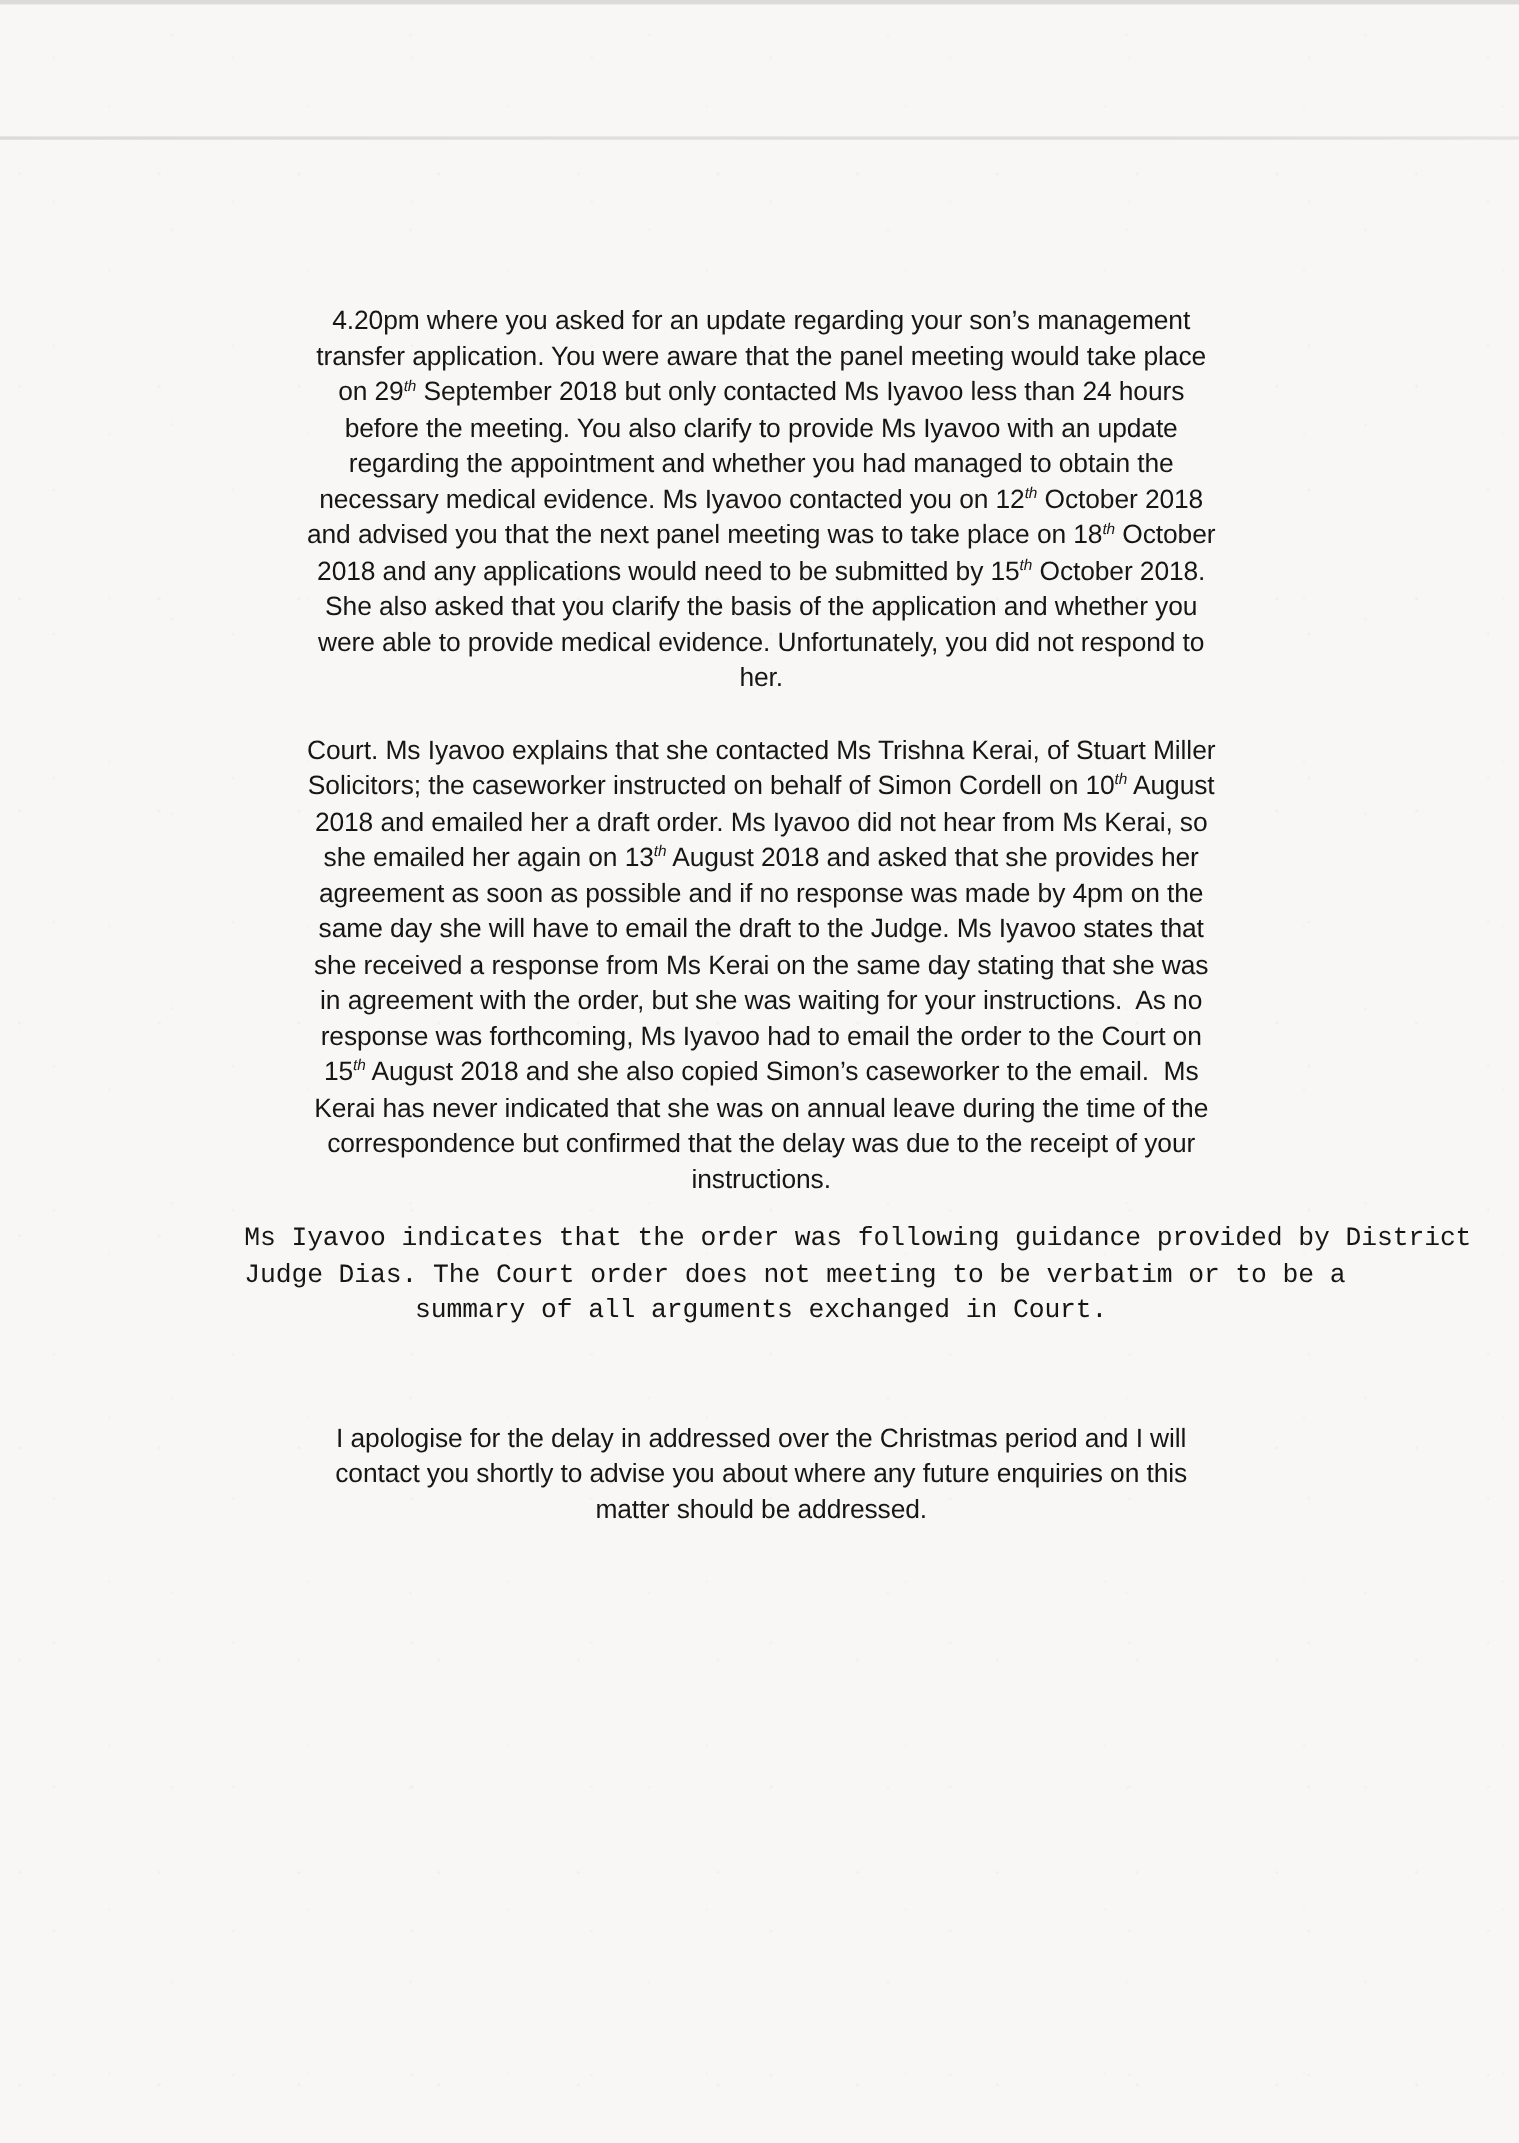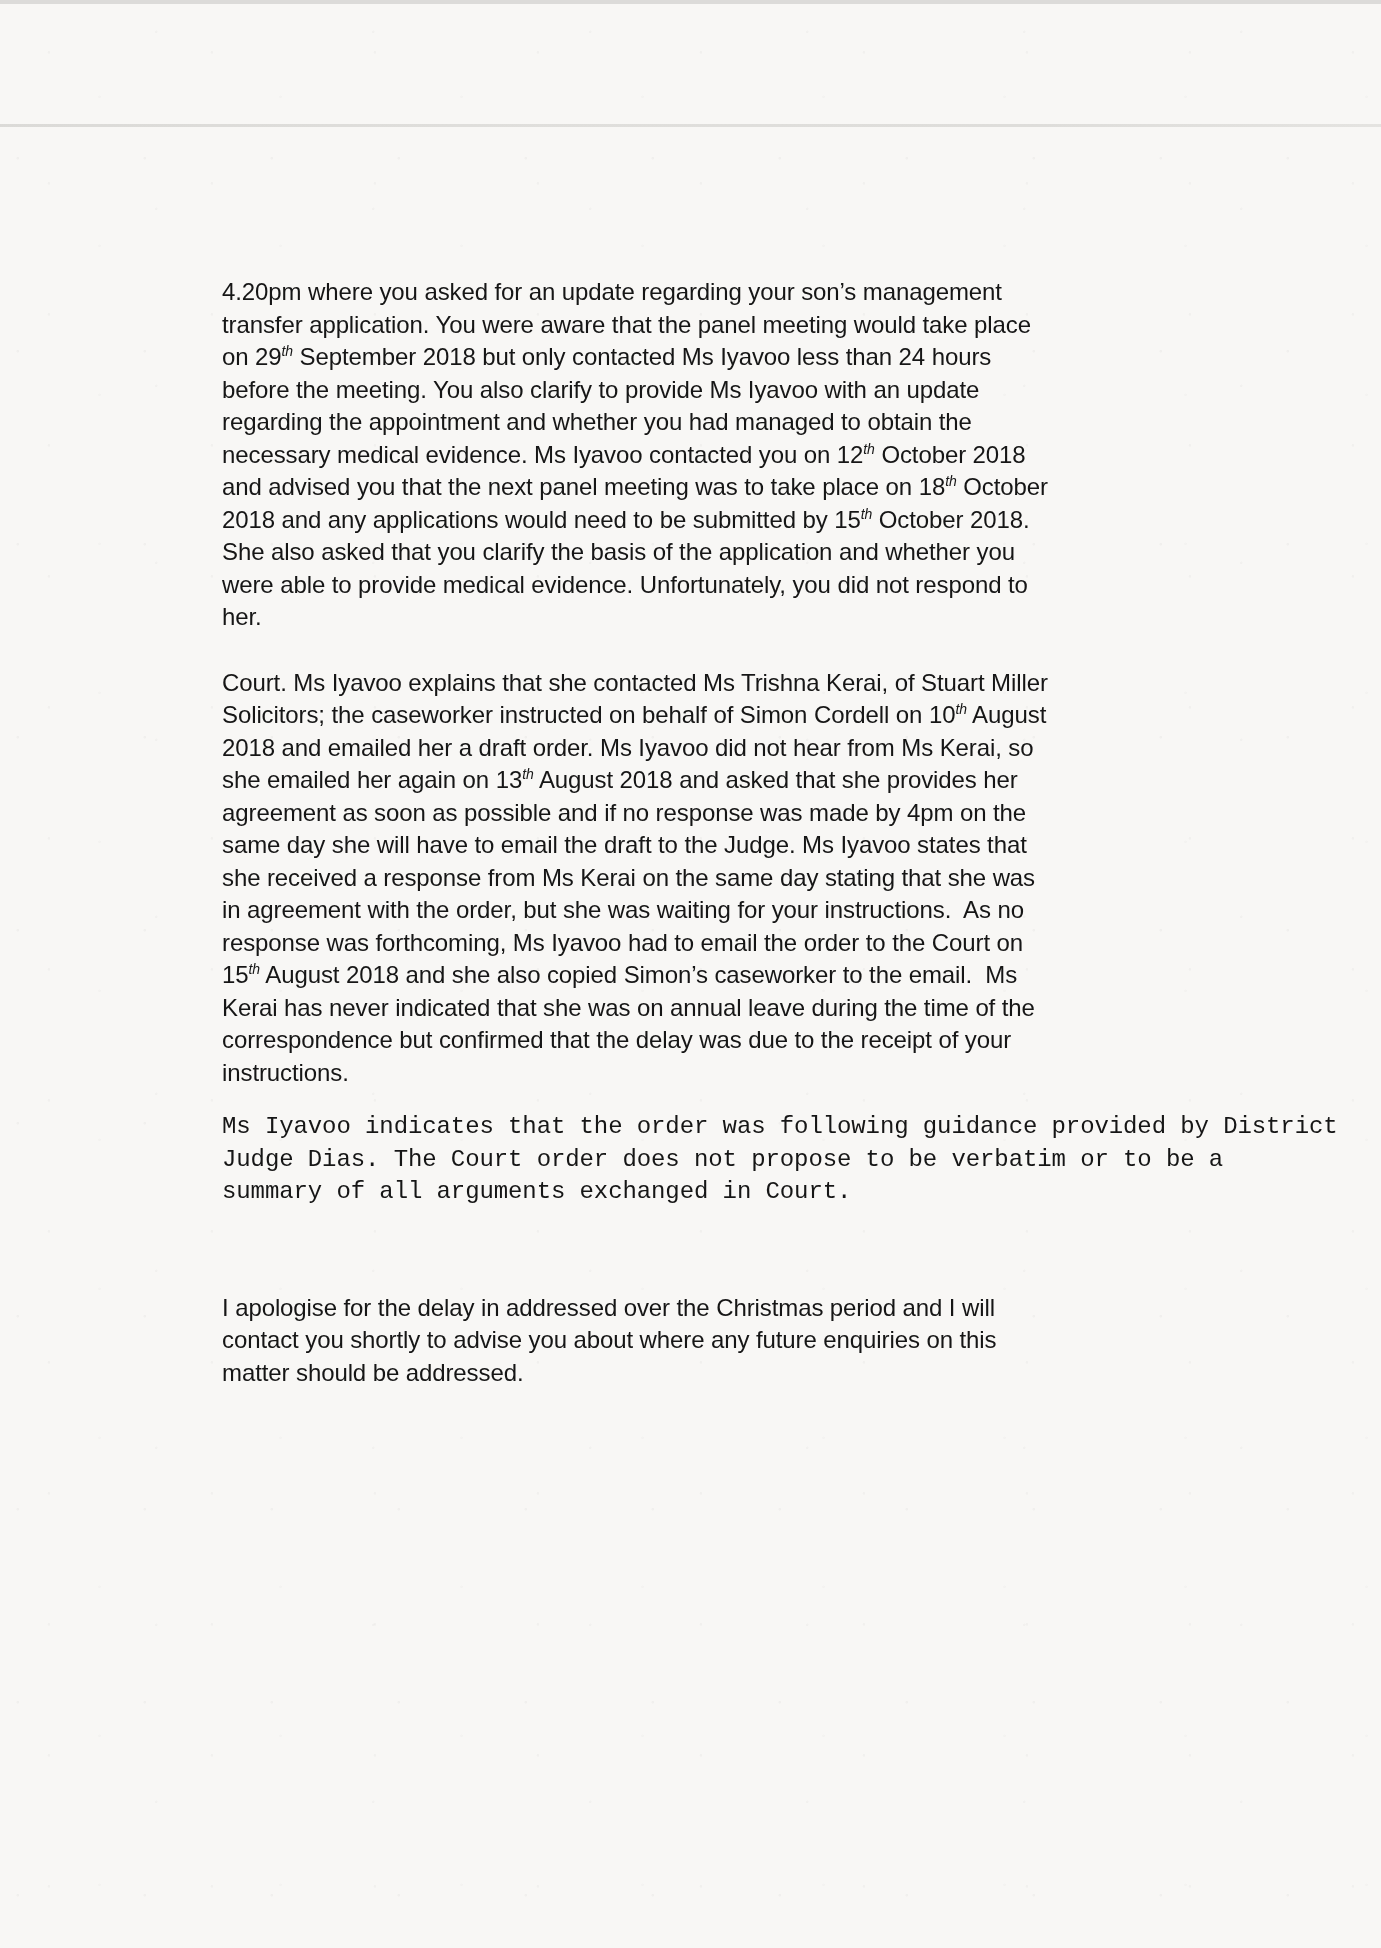--- a/index.html
+++ b/index.html
@@ -18,20 +18,21 @@
     position: absolute;
     inset: 0;
     background-color: #f8f7f5;
     
     background-image:
       radial-gradient(circle at 30% 40%, rgba(60,60,60,0.035) 0 1px, transparent 1.6px),
       radial-gradient(circle at 72% 18%, rgba(60,60,60,0.03) 0 1px, transparent 1.6px),
       radial-gradient(circle at 14% 82%, rgba(60,60,60,0.04) 0 1px, transparent 1.6px),
       radial-gradient(circle at 55% 65%, rgba(60,60,60,0.025) 0 1px, transparent 1.6px);
     background-size: 163px 131px, 217px 177px, 127px 193px, 181px 149px;
+    text-align: center;
   }
   .scan-edge-top {
     position: absolute;
     left: 0; top: 0;
     width: 100%; height: 4px;
     background: #d7d6d3;
     opacity: 0.85;
   }
   .scan-fold-line {
     position: absolute;
@@ -94,21 +95,21 @@
         <div class="line">she received a response from Ms Kerai on the same day stating that she was</div>
         <div class="line">in agreement with the order, but she was waiting for your instructions.  As no</div>
         <div class="line">response was forthcoming, Ms Iyavoo had to email the order to the Court on</div>
         <div class="line">15<sup>th</sup> August 2018 and she also copied Simon’s caseworker to the email.  Ms</div>
         <div class="line">Kerai has never indicated that she was on annual leave during the time of the</div>
         <div class="line">correspondence but confirmed that the delay was due to the receipt of your</div>
         <div class="line">instructions.</div>
       </div>
       <div class="paragraph">
         <div class="line">Ms Iyavoo indicates that the order was following guidance provided by District</div>
-        <div class="line">Judge Dias. The Court order does not propose to be verbatim or to be a</div>
+        <div class="line">Judge Dias. The Court order does not meeting to be verbatim or to be a</div>
         <div class="line">summary of all arguments exchanged in Court.</div>
       </div>
       <div class="paragraph">
         <div class="line">I apologise for the delay in addressed over the Christmas period and I will</div>
         <div class="line">contact you shortly to advise you about where any future enquiries on this</div>
         <div class="line">matter should be addressed.</div>
       </div>
     </div>
 </div>
 

